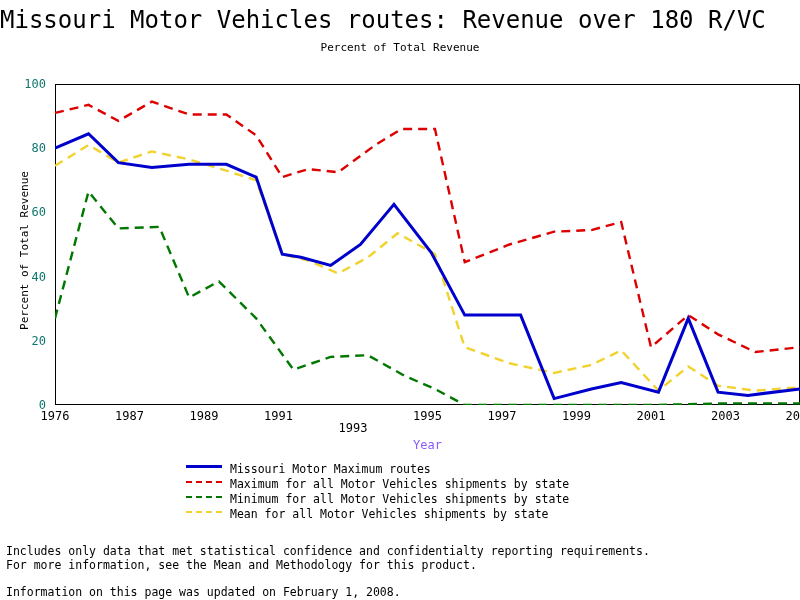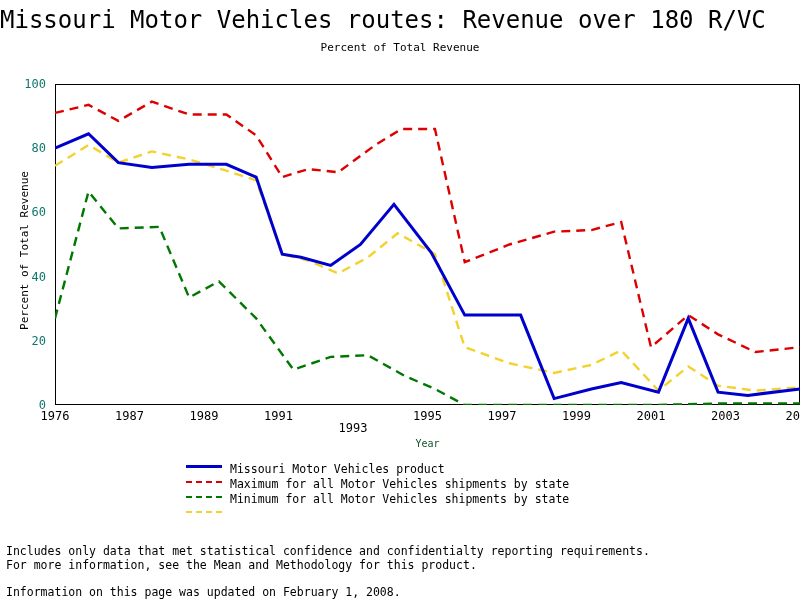--- a/index.html
+++ b/index.html
@@ -99,22 +99,22 @@
     transform: translateX(-50%);
     white-space: nowrap;
   }
   #xaxis-title {
     position: absolute;
     left: 55px;
     top: 438px;
     width: 745px;
     text-align: center;
     font-family: "DejaVu Sans Mono", monospace;
-    font-size: 10px;
-    color: #14532d;
+    font-size: 12px;
+    color: #8b5cf6;
   }
   #yaxis-title {
     position: absolute;
     left: -86px;
     top: 244px;
     width: 220px;
     text-align: center;
     font-family: "DejaVu Sans Mono", monospace;
     font-size: 11px;
     color: #000000;
@@ -224,24 +224,24 @@
       <div class="xtick-label" style="left: 447px; top: 0px;">1997</div>
       <div class="xtick-label" style="left: 521.5px; top: 0px;">1999</div>
       <div class="xtick-label" style="left: 596px; top: 0px;">2001</div>
       <div class="xtick-label" style="left: 670.5px; top: 0px;">2003</div>
       <div class="xtick-label" style="left: 745px; top: 0px;">2005</div>
     </div>
 
   <div id="xaxis-title">Year</div>
 
   <div id="legend">
-      <div class="legend-row"><span class="legend-swatch" style="border-top: 3px solid rgb(0, 0, 204);"></span><span class="legend-text">Missouri Motor Vehicles product</span></div>
+      <div class="legend-row"><span class="legend-swatch" style="border-top: 3px solid rgb(0, 0, 204);"></span><span class="legend-text">Missouri Motor Maximum routes</span></div>
       <div class="legend-row"><span class="legend-swatch" style="border-top: 2px dashed rgb(221, 0, 0);"></span><span class="legend-text">Maximum for all Motor Vehicles shipments by state</span></div>
       <div class="legend-row"><span class="legend-swatch" style="border-top: 2px dashed rgb(0, 119, 0);"></span><span class="legend-text">Minimum for all Motor Vehicles shipments by state</span></div>
-      <div class="legend-row"><span class="legend-swatch" style="border-top: 2px dashed rgb(242, 210, 46);"></span></div>
+      <div class="legend-row"><span class="legend-swatch" style="border-top: 2px dashed rgb(242, 210, 46);"></span><span class="legend-text">Mean for all Motor Vehicles shipments by state</span></div>
     </div>
 
   <div id="footnotes">
     <div class="footnote-line">Includes only data that met statistical confidence and confidentialty reporting requirements.</div>
     <div class="footnote-line">For more information, see the Mean and Methodology for this product.</div>
   </div>
 
   <div id="update-note">Information on this page was updated on February 1, 2008.</div>
 
 </div>

